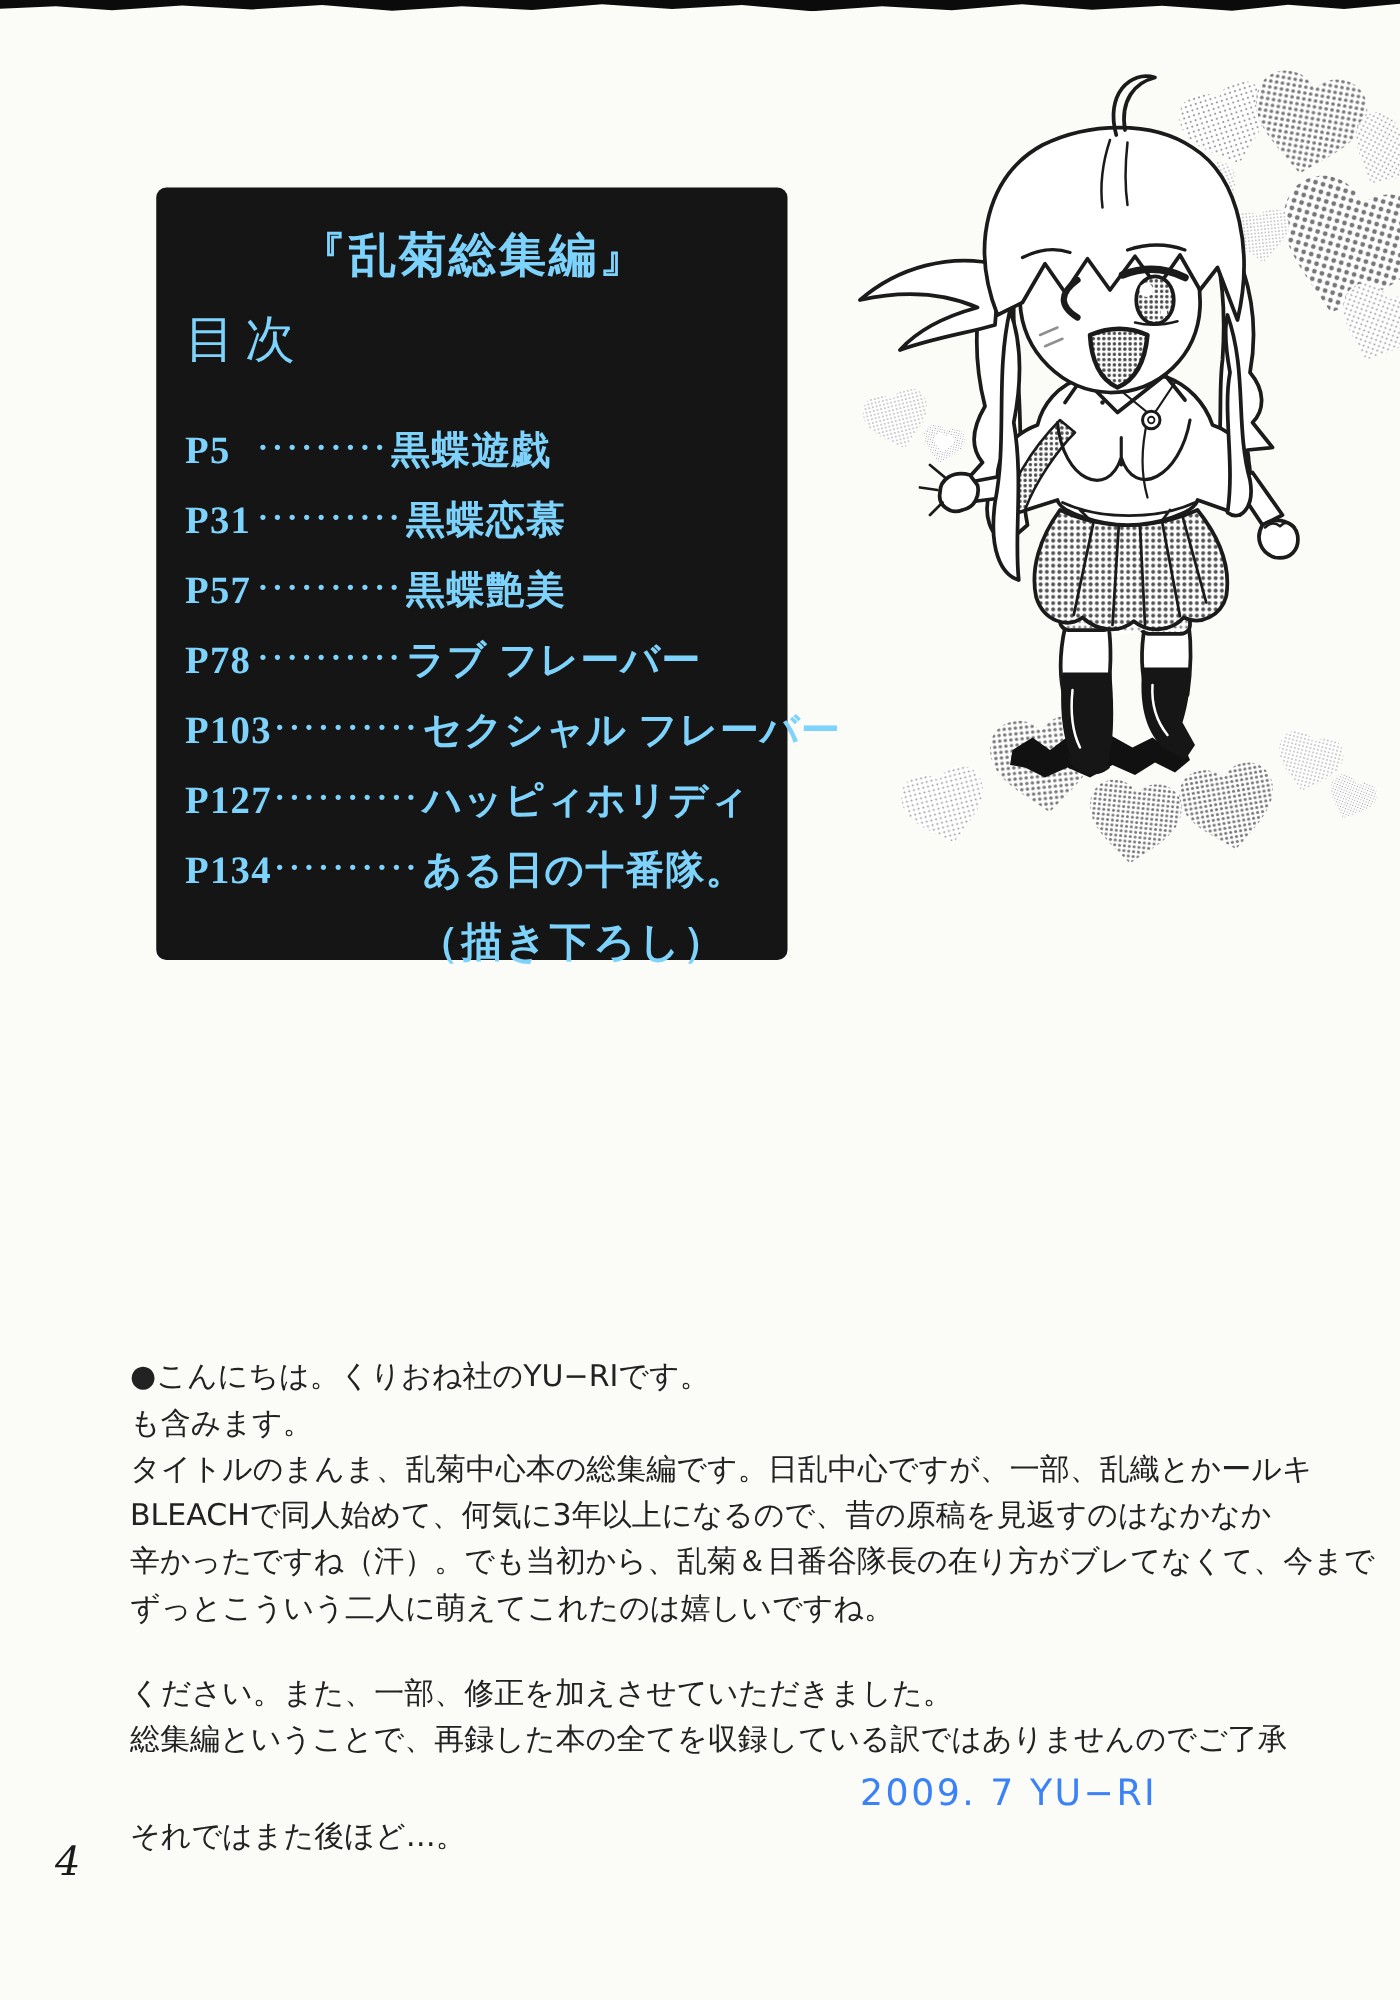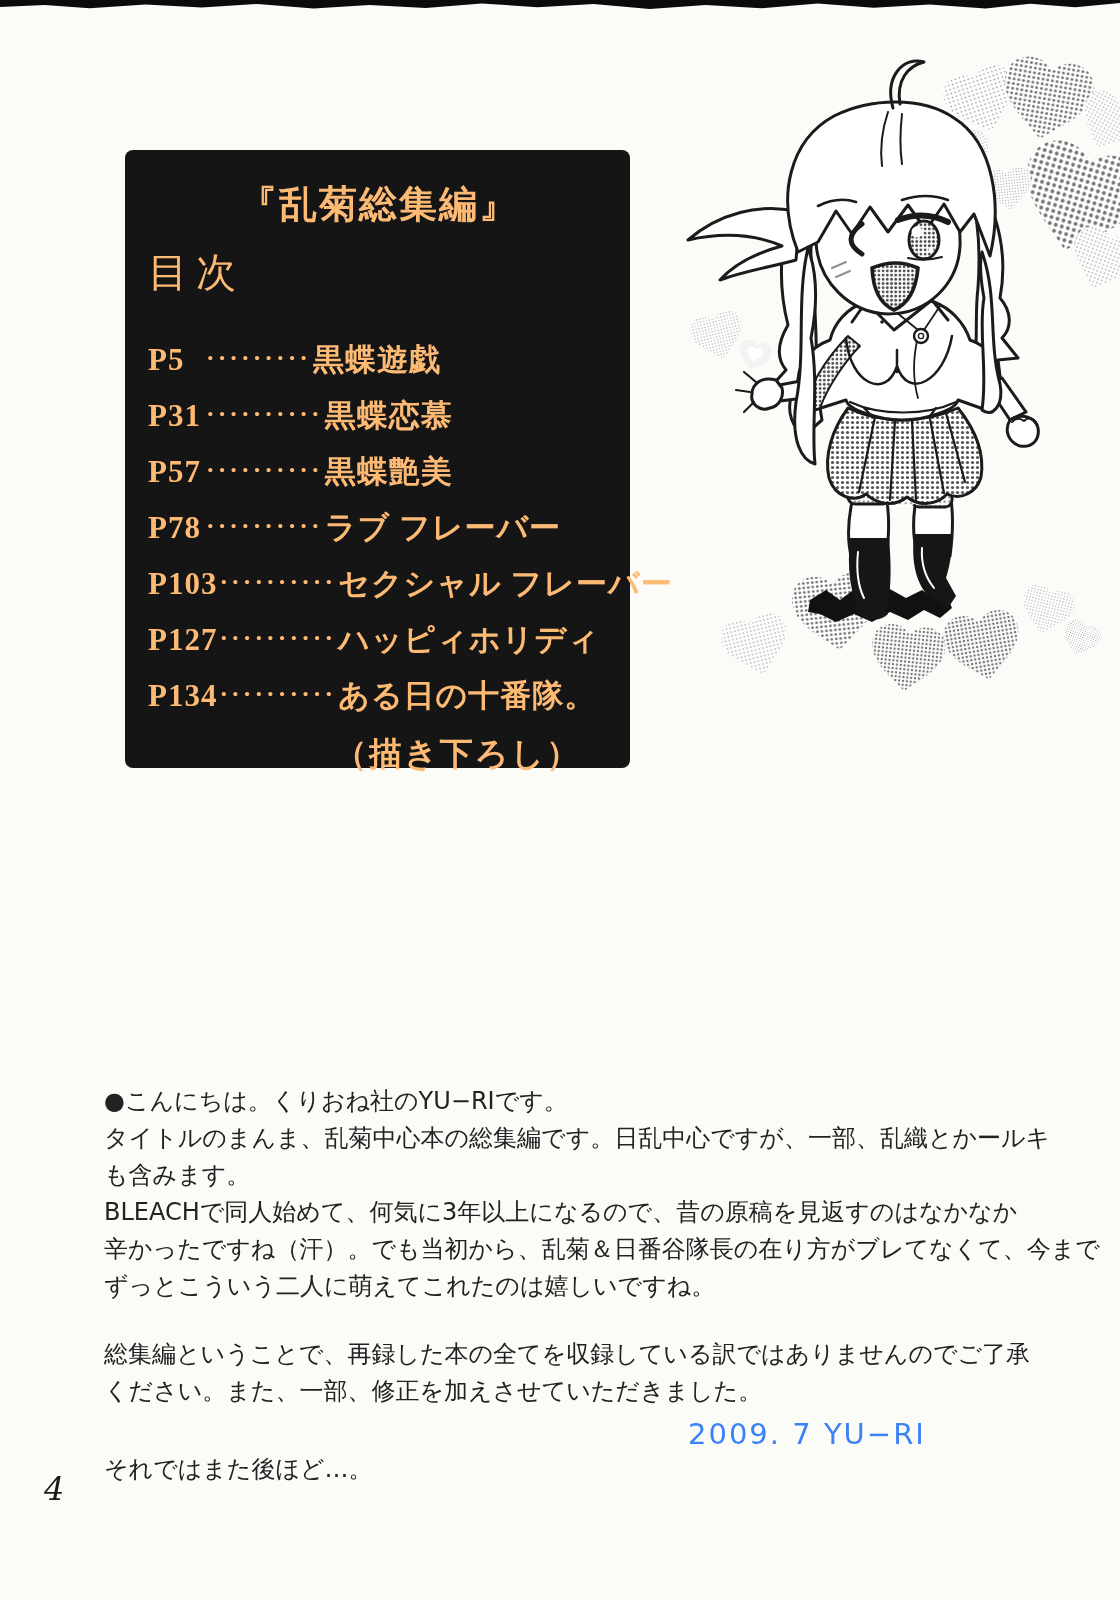--- a/index.html
+++ b/index.html
@@ -16,21 +16,21 @@
     position:absolute;left:0;top:0;width:1120px;height:10px;background:#0b0b0b;
     clip-path:polygon(0 0,100% 0,100% 30%,96% 72%,92% 38%,88% 85%,83% 45%,78% 78%,
       73% 34%,68% 82%,63% 50%,58% 90%,53% 40%,48% 72%,43% 34%,38% 80%,33% 50%,
       28% 86%,23% 40%,18% 76%,13% 44%,8% 82%,4% 50%,0 70%);
   }
 
   
   .toc-panel{
     position:absolute;left:125px;top:150px;width:505px;height:618px;
     background:#151515;border-radius:8px;box-sizing:border-box;
-    padding:32px 20px 16px 23px;color:#fdba74;
+    padding:32px 20px 16px 23px;color:#7dd3fc;
   }
   .toc-series-title{
     text-align:center;font-size:38px;font-weight:bold;letter-spacing:2px;
     line-height:44px;white-space:nowrap;
   }
   .toc-heading{
     text-align:left;font-size:40px;font-weight:normal;letter-spacing:8px;
     line-height:44px;margin-top:24px;
   }
   .toc-entries{margin-top:48px;font-family:Liberation Serif, serif;}
@@ -214,28 +214,28 @@
       <circle cx="281" cy="250" r="2.6" fill="#ffffff" stroke="none"></circle>
       <path fill="none" stroke-width="2" d="M258,258 Q274,262 292,257"></path>
       <path fill="url(#htDense)" stroke-width="3.6" d="M222,268 Q246,258 268,268 C266,290 258,304 244,310 C230,304 223,288 222,268 Z"></path>
       <circle cx="232" cy="322" r="1.8" fill="#1b1b1b" stroke="none"></circle>
       <path fill="none" stroke="#8f8f8f" stroke-width="2" d="M182,268 L196,262 M186,277 L200,271"></path>
     </g>
   </svg>
 
   <div class="afterword">
     <div class="line">●こんにちは。くりおね社のYU−RIです。</div>
+    <div class="line">も含みます。</div>
     <div class="line">タイトルのまんま、乱菊中心本の総集編です。日乱中心ですが、一部、乱織とかールキ</div>
-    <div class="line">も含みます。</div>
     <div class="line">BLEACHで同人始めて、何気に3年以上になるので、昔の原稿を見返すのはなかなか</div>
     <div class="line">辛かったですね（汗）。でも当初から、乱菊＆日番谷隊長の在り方がブレてなくて、今まで</div>
     <div class="line">ずっとこういう二人に萌えてこれたのは嬉しいですね。</div>
     <div class="spacer-a"></div>
+    <div class="line">ください。また、一部、修正を加えさせていただきました。</div>
     <div class="line">総集編ということで、再録した本の全てを収録している訳ではありませんのでご了承</div>
-    <div class="line">ください。また、一部、修正を加えさせていただきました。</div>
     <div class="spacer-b"></div>
     <div class="line">それではまた後ほど…。</div>
   </div>
 
   <div class="signature">2009. 7 YU−RI</div>
 
   <div class="page-number">4</div>
 </div>
 
 </body></html>

